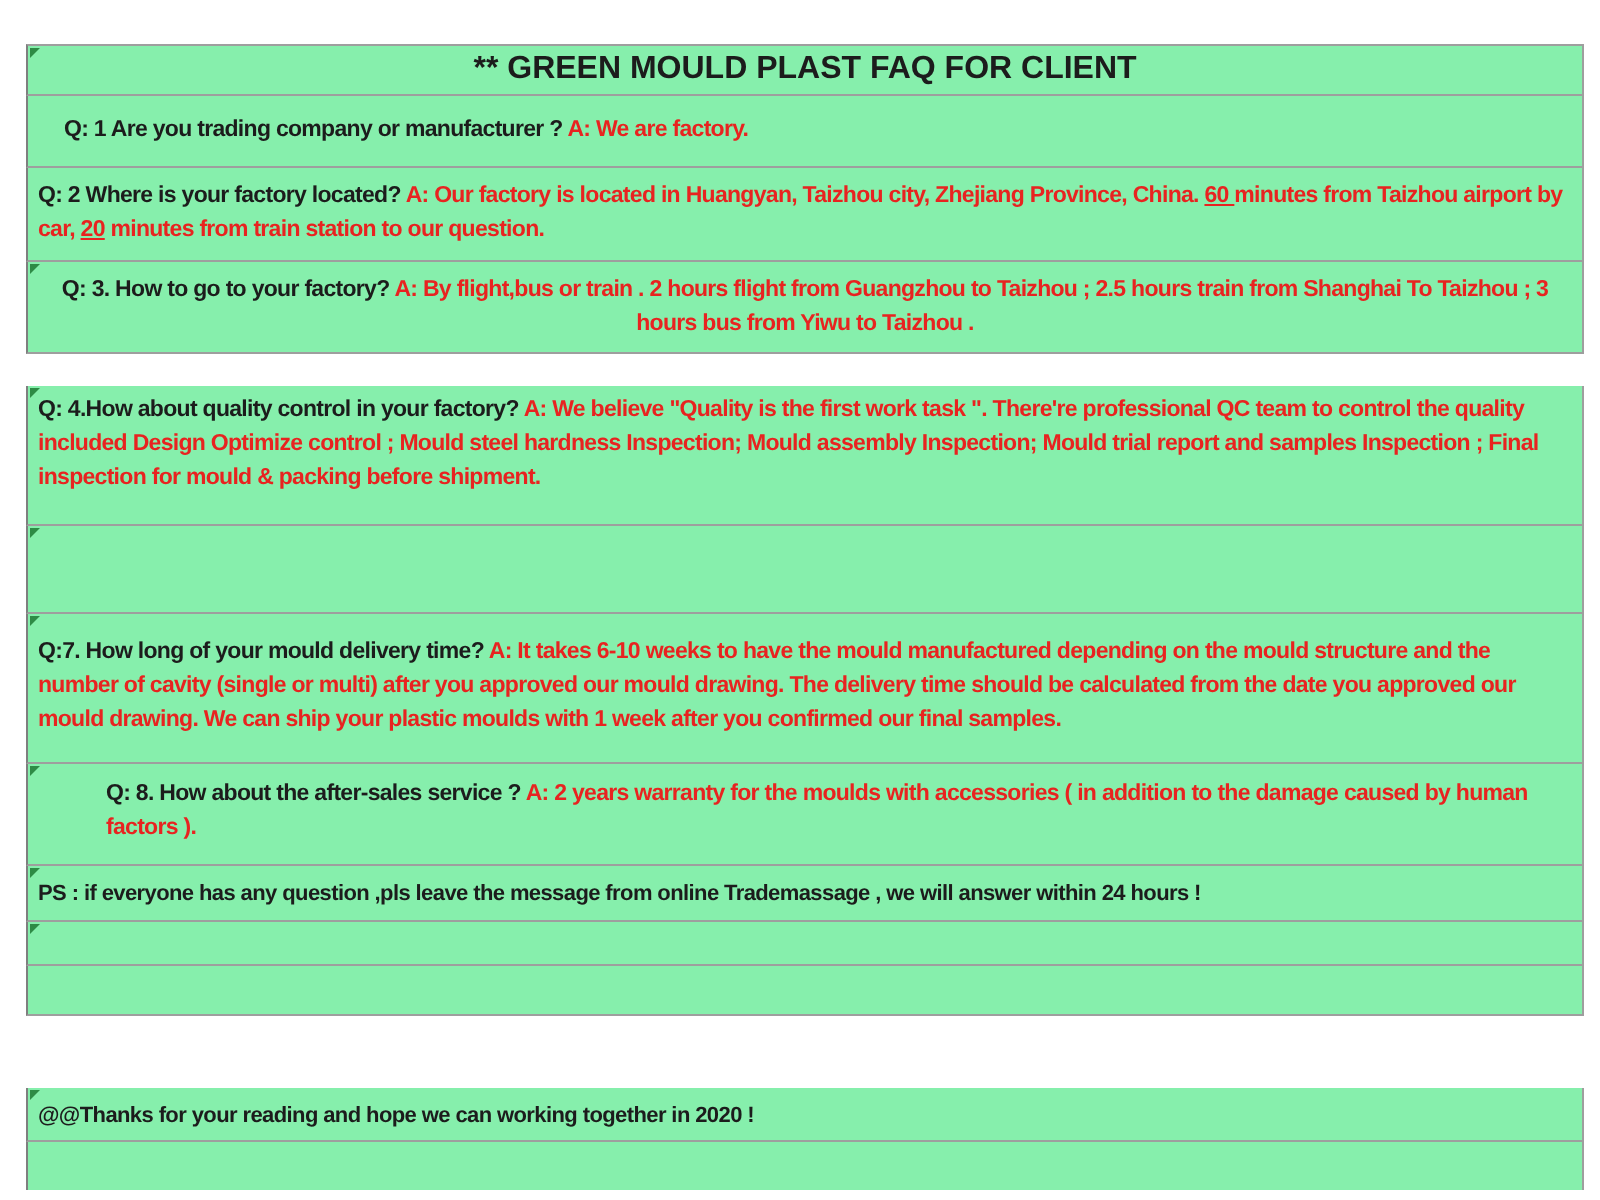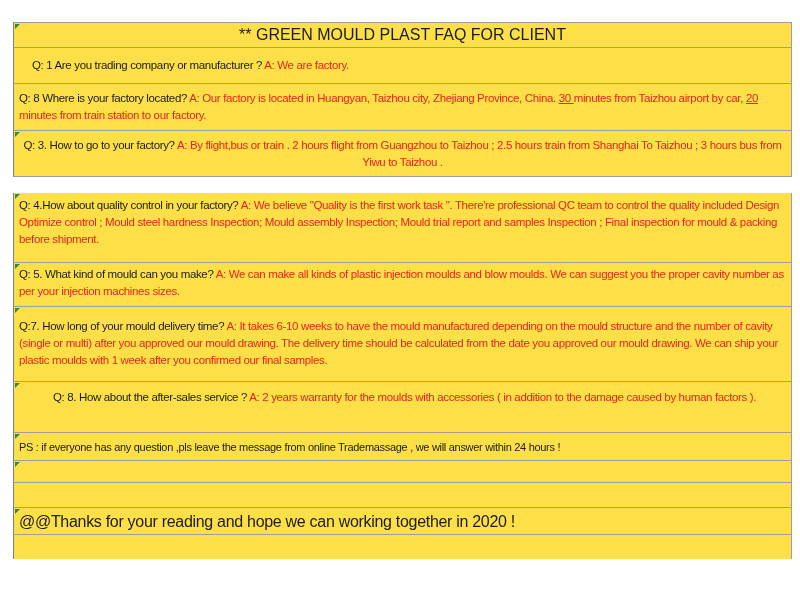--- a/index.html
+++ b/index.html
@@ -18,42 +18,42 @@
   }
   .sheet{
     position:absolute;left:13px;top:22px;width:779px;
   }
   .row{
     position:relative;
     box-sizing:border-box;
     border-left:1px solid var(--outer);
     border-right:1px solid var(--border);
     border-bottom:1px solid var(--border);
-    background:#fde047;
+    background:#86efac;
     padding:0 5px;
-    font-weight:400;
+    font-weight:700;
     font-size:11.5px;
     letter-spacing:-0.35px;
     line-height:17px;
     color:var(--q-color);
   }
   .row.first{border-top:1px solid var(--border);}
   .r-title{height:26px;text-align:center;font-size:16px;letter-spacing:0;line-height:24px;}
   .r-q1{height:36px;padding-top:9px;padding-left:18px;}
   .r-q2{height:47px;padding-top:6px;}
   .r-q3{height:46px;padding-top:6px;text-align:center;}
   .r-q4{height:70px;padding-top:4px;margin-top:16px;}
   .r-q5{height:44px;padding-top:3px;}
   .r-q6{height:29px;padding-top:6px;}
   .r-q7{height:75px;padding-top:11px;}
   .r-q8{height:51px;padding-top:7px;padding-left:39px;}
   .r-ps{height:28px;padding-top:4px;font-size:11px;letter-spacing:-0.3px;line-height:20px;}
   .r-ea{height:22px;}
   .r-eb{height:25px;}
-  .r-thanks{height:27px;padding-top:5px;font-size:16px;letter-spacing:-0.3px;line-height:18px;}
+  .r-thanks{height:27px;padding-top:5px;font-size:11px;letter-spacing:-0.3px;line-height:18px;margin-top:36px;}
   .r-bottom{height:24px;border-bottom:none;}
   .seg-q{color:var(--q-color);}
   .seg-a{color:var(--a-color);}
   .u{text-decoration:underline;}
   .marker{
     position:absolute;top:1px;left:1px;width:0;height:0;
     border-top:5px solid var(--green);
     border-right:5px solid transparent;
   }
 </style>
@@ -65,36 +65,35 @@
   <div class="row first r-title">
     <span class="marker"></span>
     <span>** GREEN MOULD PLAST FAQ FOR CLIENT</span>
   </div>
 
   <div class="row r-q1">
     <span class="txt"><span class="seg-q">Q: 1 Are you trading company or manufacturer ? </span><span class="seg-a">A: We are factory.</span></span>
   </div>
 
   <div class="row r-q2">
-    <span class="txt"><span class="seg-q">Q: 8 Where is your factory located? </span><span class="seg-a">A: Our factory is located in Huangyan, Taizhou city, Zhejiang Province, China. </span><span class="seg-a u">30 </span><span class="seg-a">minutes from Taizhou airport by car, </span><span class="seg-a u">20</span><span class="seg-a"> minutes from train station to our factory.</span></span>
+    <span class="txt"><span class="seg-q">Q: 2 Where is your factory located? </span><span class="seg-a">A: Our factory is located in Huangyan, Taizhou city, Zhejiang Province, China. </span><span class="seg-a u">60 </span><span class="seg-a">minutes from Taizhou airport by car, </span><span class="seg-a u">20</span><span class="seg-a"> minutes from train station to our question.</span></span>
   </div>
 
   <div class="row r-q3">
     <span class="marker"></span>
     <span class="txt"><span class="seg-q">Q: 3. How to go to your factory? </span><span class="seg-a">A: By flight,bus or train . 2 hours flight from Guangzhou to Taizhou ; 2.5 hours train from Shanghai To Taizhou ; 3 hours bus from Yiwu to Taizhou .</span></span>
   </div>
 
   <div class="row r-q4">
     <span class="marker"></span>
     <span class="txt"><span class="seg-q">Q: 4.How about quality control in your factory? </span><span class="seg-a">A: We believe "Quality is the first work task ". There're professional QC team to control the quality included Design Optimize control ;  Mould steel hardness Inspection; Mould assembly Inspection;  Mould trial report and samples Inspection ; Final inspection for mould &amp; packing before shipment.</span></span>
   </div>
 
   <div class="row r-q5">
     <span class="marker"></span>
-    <span class="txt"><span class="seg-q">Q: 5. What kind of mould can you make? </span><span class="seg-a">A:  We can make all kinds of plastic injection moulds and blow moulds. We can suggest you the proper cavity number as per your injection machines sizes.</span></span>
   </div>
 
 
   <div class="row r-q7">
     <span class="marker"></span>
     <span class="txt"><span class="seg-q">Q:7. How long of your mould delivery time? </span><span class="seg-a">A:  It takes 6-10 weeks to have the mould manufactured depending on the mould structure and the number of cavity (single or multi) after you approved our mould drawing. The delivery time should be calculated from the date you approved our mould drawing. We can ship your plastic moulds with 1 week after you confirmed our final samples.</span></span>
   </div>
 
   <div class="row r-q8">
     <span class="marker"></span>

